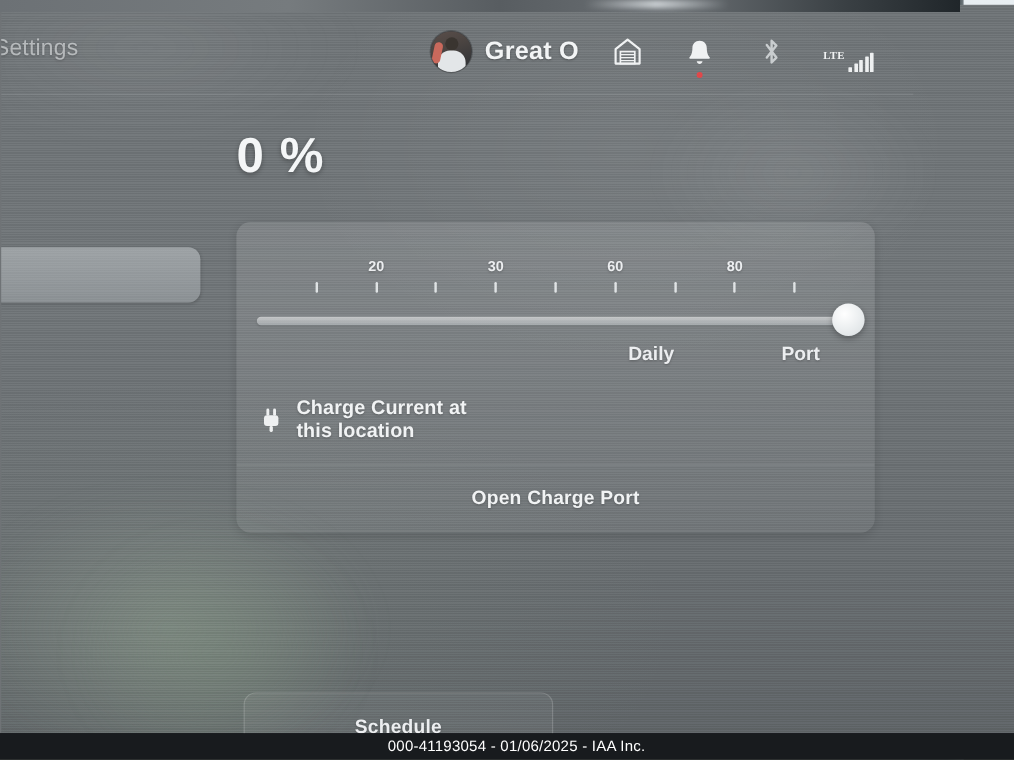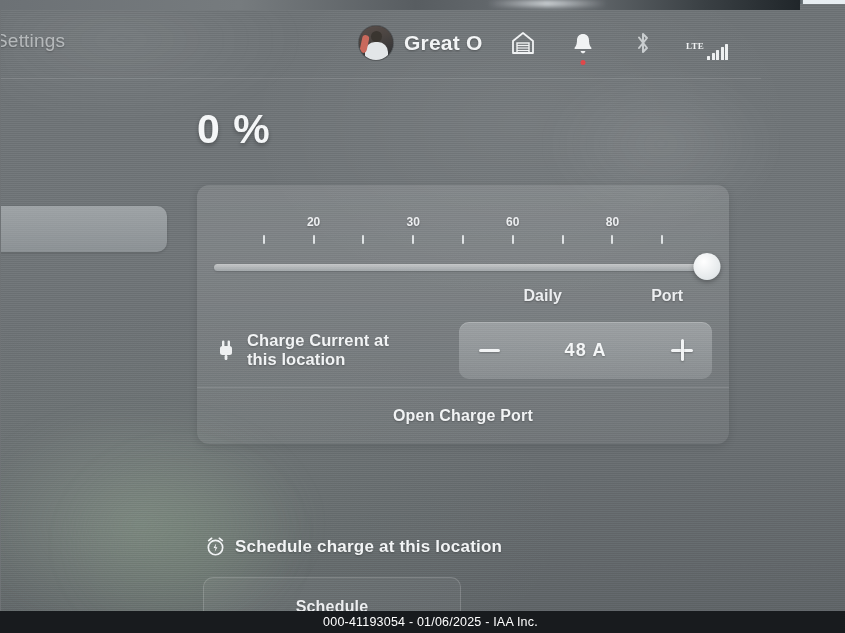--- a/index.html
+++ b/index.html
@@ -644,49 +644,29 @@
               <rect x="5" y="8" width="12" height="9" rx="2.5" fill="#eef0f1"></rect>
               <rect x="7" y="2.5" width="2.4" height="6" rx="1.2" fill="#eef0f1"></rect>
               <rect x="12.6" y="2.5" width="2.4" height="6" rx="1.2" fill="#eef0f1"></rect>
               <rect x="9.6" y="17" width="2.8" height="5" rx="1.2" fill="#eef0f1"></rect>
             </svg>
           </span>
           <div id="charge-current-label">
             <div>Charge Current at</div>
             <div>this location</div>
           </div>
-          <div id="stepper">
-            <span class="step-btn">
-              <span class="minus-bar"></span>
-            </span>
-            <span id="current-value">48 A</span>
-            <span class="step-btn">
-              <span class="plus-mark"></span>
-            </span>
-          </div>
         </div>
 
         <div class="card-divider"></div>
 
         <div id="open-charge-port">
           <span>Open Charge Port</span>
         </div>
       </div>
 
-      <div id="schedule-heading">
-        <span>
-          <svg id="alarm-icon" viewBox="0 0 24 24">
-            <circle cx="12" cy="13.2" r="8.2" fill="none" stroke="#f2f4f5" stroke-width="1.9"></circle>
-            <path d="M4.2 5.2 L7.6 2.6" stroke="#f2f4f5" stroke-width="1.9" stroke-linecap="round"></path>
-            <path d="M19.8 5.2 L16.4 2.6" stroke="#f2f4f5" stroke-width="1.9" stroke-linecap="round"></path>
-            <path d="M12.8 8.4 L9.8 13.6 L12 13.6 L11.2 18 L14.2 12.8 L12 12.8 Z" fill="#f2f4f5"></path>
-          </svg>
-        </span>
-        <span class="label">Schedule charge at this location</span>
-      </div>
 
       <div id="schedule-button">
         <span class="label">Schedule</span>
       </div>
 
     </div>
   </div>
 
   <div class="env-top-strip"></div>
   <div class="env-top-white"></div>

